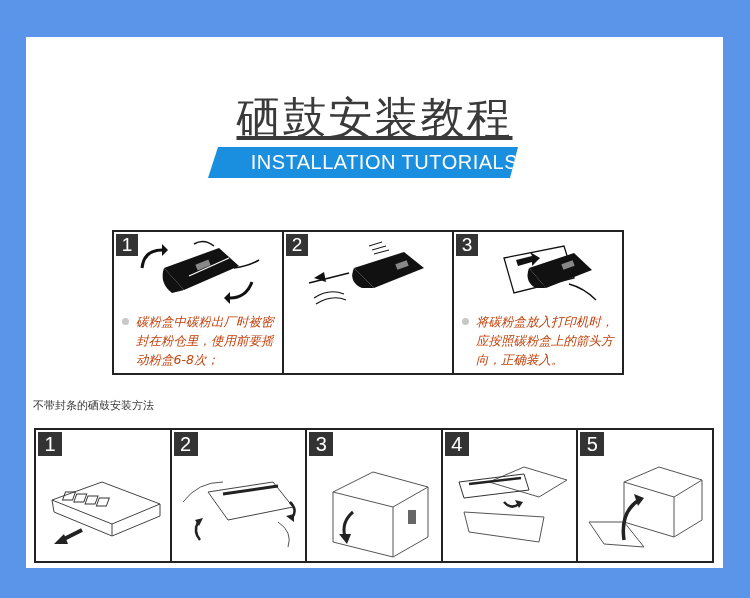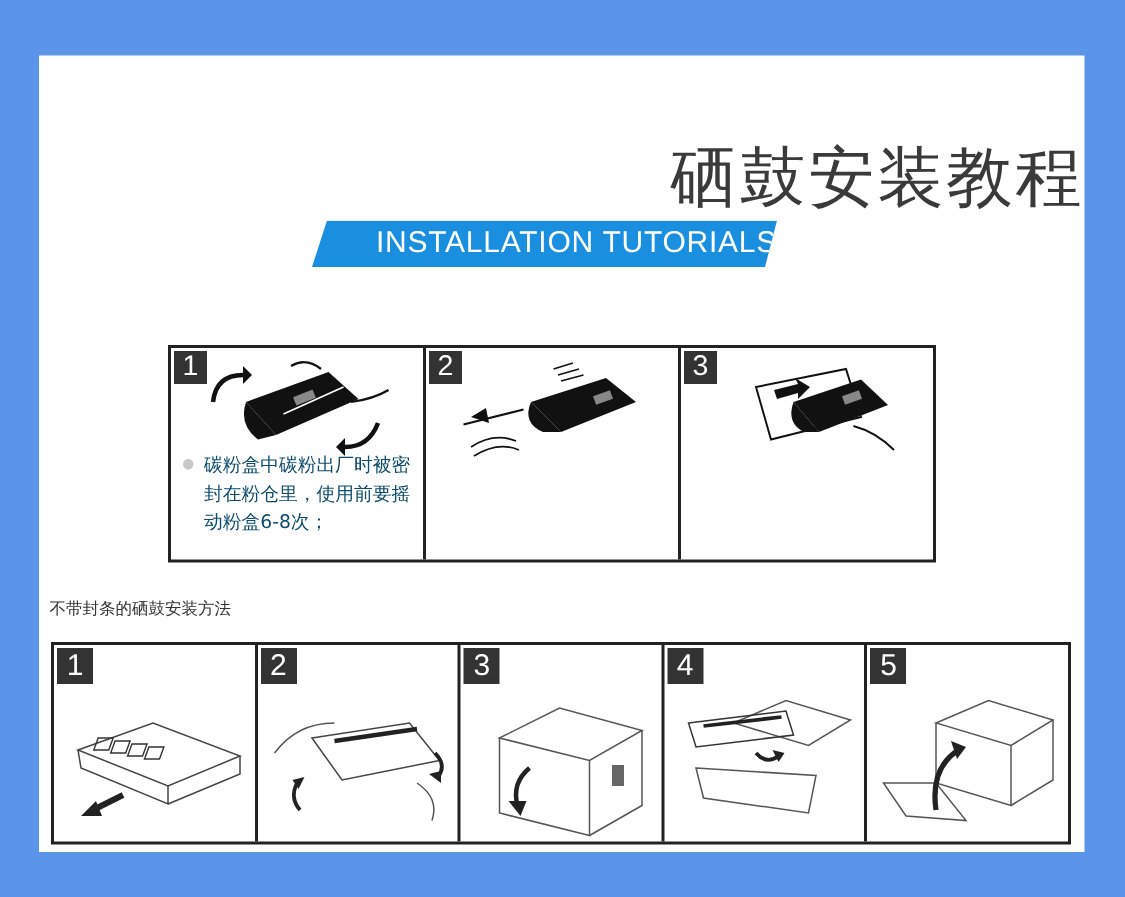--- a/index.html
+++ b/index.html
@@ -12,25 +12,26 @@
     .panel {
       position: absolute;
       left: 26px; top: 37px;
       width: 697px; height: 531px;
       background: #ffffff;
     }
     .title {
       position: absolute;
       left: 0; width: 100%;
       top: 52px;
-      text-align: right;
+      text-align: center;
       font-size: 44px;
       letter-spacing: 2px;
       color: #3a3a3a;
       font-weight: normal;
+      text-decoration: underline;
     }
     .banner {
       position: absolute;
       left: 182px; top: 110px;
       width: 310px; height: 31px;
       background: #1b8fdf;
       clip-path: polygon(10px 0, 100% 0, calc(100% - 8px) 100%, 0 100%);
       color: #ffffff;
       font-family: "Liberation Sans", sans-serif;
       font-size: 20px;
@@ -63,26 +64,27 @@
       line-height: 22px;
       text-align: center;
     }
     .top-illus {
       position: absolute;
       left: 20px; top: 6px;
       width: 130px; height: 70px;
     }
     .top-text {
       position: absolute;
-      left: 8px; top: 68px;
+      left: 8px; top: 80px;
       right: 4px;
       font-size: 12.5px;
       line-height: 19px;
-      color: #0c4a6e;
+      color: #c2410c;
       padding-left: 14px;
+      font-style: italic;
     }
     .bullet {
       position: absolute;
       left: 0; top: 6px;
       width: 7px; height: 7px;
       border-radius: 50%;
       background: #c8c8c8;
     }
     .section-heading {
       position: absolute;
@@ -161,20 +163,24 @@
     <div class="top-cell">
       <div class="num">3</div>
       <svg class="top-illus" viewBox="0 0 130 70">
         <path d="M30 20 L90 8 L100 40 L40 55 Z" fill="none" stroke="#111" stroke-width="1.3"></path>
         <path d="M55 30 L100 15 L118 32 L72 50 Z" fill="#111"></path>
         <path d="M55 30 Q50 44 62 50 L72 50" fill="#111"></path>
         <rect x="88" y="24" width="12" height="6" fill="#888" transform="rotate(-20 94 27)"></rect>
         <path d="M42 22 L58 18 L56 14 L66 20 L58 28 L58 24 L44 28 Z" fill="#111"></path>
         <path d="M95 46 Q110 50 122 62" stroke="#111" stroke-width="1.3" fill="none"></path>
       </svg>
+      <div class="top-text">
+        <span class="bullet"></span>
+        <span>将碳粉盒放入打印机时，应按照碳粉盒上的箭头方向，正确装入。</span>
+      </div>
     </div>
 
   </div>
 
   <div class="section-heading">不带封条的硒鼓安装方法</div>
 
   <div class="bottom-box">
 
     <div class="bottom-cell">
       <div class="num">1</div>

